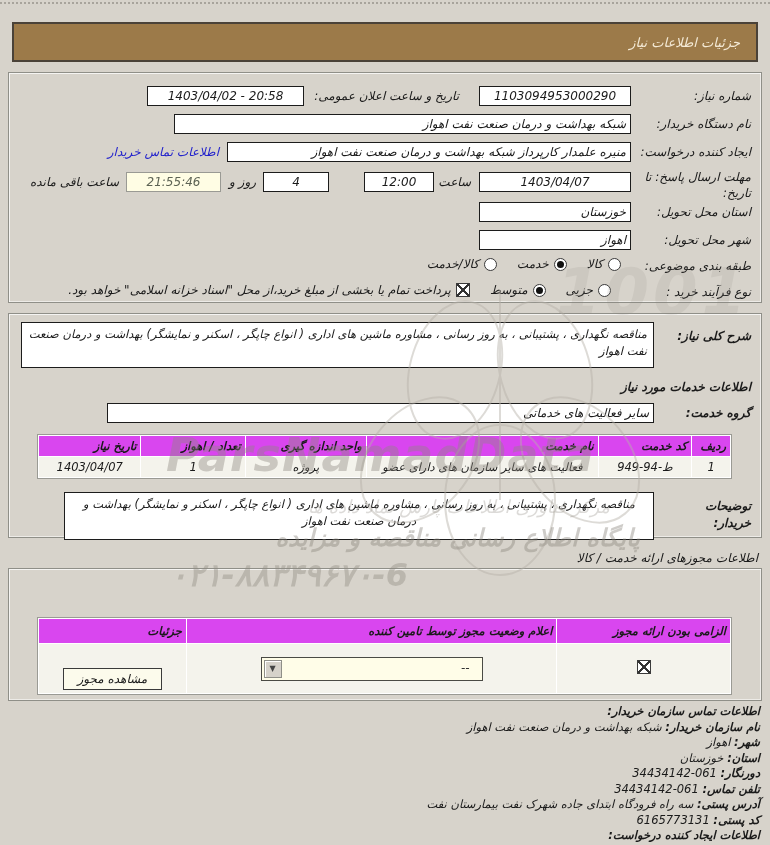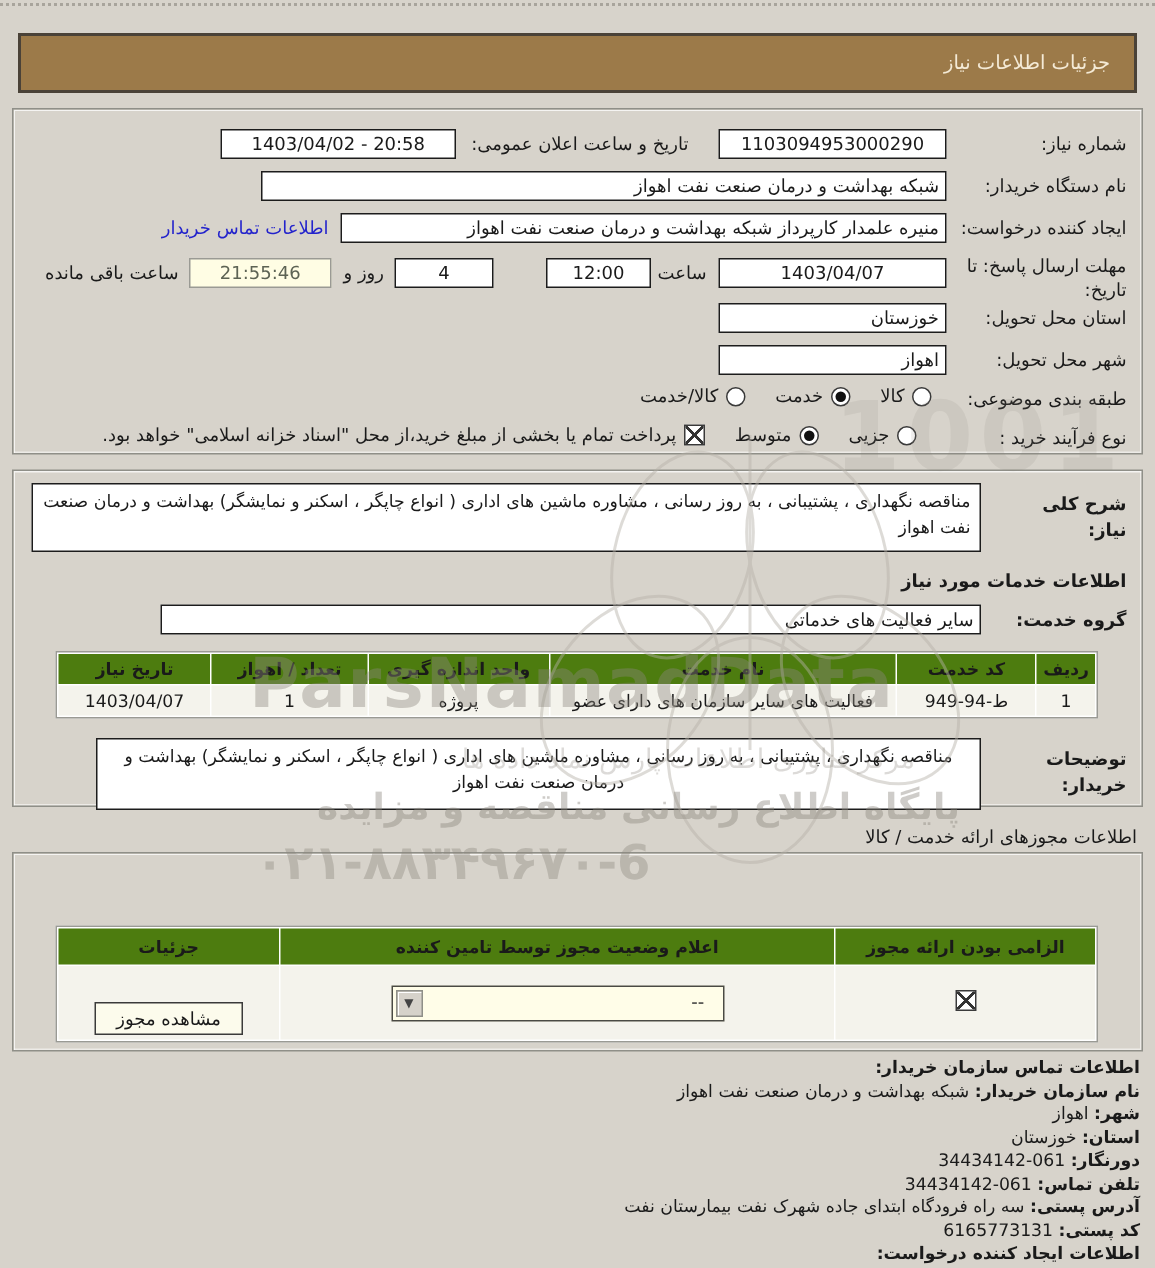--- a/index.html
+++ b/index.html
@@ -1,17 +1,17 @@
 <!DOCTYPE html>
 <html lang="fa" dir="rtl"><head>
 <meta charset="utf-8">
 <style>
   * { margin:0; padding:0; box-sizing:border-box; }
   body { background:#d7d3cb; font-family:"DejaVu Sans", "Liberation Sans", sans-serif; }
-  #screen { position:relative; width:770px; height:845px; background:#d7d3cb; overflow:hidden; direction:rtl; font-size:12px; color:#1a1a1a; }
+  #screen { position:relative; width:770px; height:845px; background:#d7d3cb; overflow:hidden; direction:rtl; font-size:12px; color:#1a1a1a;font-style:italic; }
   .abs { position:absolute; }
   .dotline { top:2px; left:0; width:770px; border-top:2px dotted #a8a49c; }
 
   .titlebar { top:22px; left:12px; width:746px; height:40px; background:#9c7a49; border:2px solid #4a4238; color:#f4ead6; font-size:13px; display:flex; align-items:center; padding:0 16px; }
 
   .panel { background:transparent; border:1px solid #8f8f88; box-shadow:inset 1px 1px 0 rgba(255,255,255,.75), inset -1px -1px 0 rgba(255,255,255,.55); }
   #panel1 { top:72px; left:8px; width:754px; height:231px; }
   #panel2 { top:313px; left:8px; width:754px; height:225px; }
   #panel3 { top:568px; left:8px; width:754px; height:133px; }
 
@@ -26,21 +26,21 @@
   .radio { display:inline-block; width:13px; height:13px; border:1px solid #3a3a3a; border-radius:50%; background:#fff; position:relative; flex:0 0 auto; }
   .radio.on::after { content:""; position:absolute; inset:2px; background:#111; border-radius:50%; }
   .checkbox { display:inline-block; width:14px; height:14px; border:1px solid #3a3a3a; background:#fff; flex:0 0 auto; }
   .checkbox.on { background:
       linear-gradient(45deg, transparent 43%, #333 45%, #333 55%, transparent 57%),
       linear-gradient(-45deg, transparent 43%, #333 45%, #333 55%, transparent 57%), #fff; }
   .optrow { position:absolute; display:flex; align-items:center; }
   .optrow .opair { display:flex; align-items:center; gap:5px; margin-left:20px; }
 
   .tbl { position:absolute; border-collapse:separate; border-spacing:1px; background:#fff; border:1px solid #9a9a94; }
-  .tbl th { background:#4d7c0f; font-weight:bold; font-size:11.5px; text-align:center; padding:3px 4px; }
+  .tbl th { background:#d946ef; font-weight:bold; font-size:11.5px; text-align:right; padding:3px 4px; }
   .tbl td { background:#f4f3ec; text-align:center; font-size:11.5px; padding:3px 4px; }
 
   .textbox { position:absolute; background:#fff; border:1px solid #1c1c1c; font-size:11.5px; line-height:17px; padding:3px 6px; overflow:hidden; }
 
   .combo { position:relative; width:222px; height:24px; background:#fffde8; border:1px solid #4a4a44; display:inline-block; vertical-align:middle; }
   .combo .val { position:absolute; right:12px; top:3px; font-size:12px; color:#333; }
   .combo .arrow { position:absolute; left:2px; top:2px; width:18px; height:18px; background:#d6d2ca; border:1px solid #8f8f88; box-shadow:inset 1px 1px 0 #fff; font-size:8px; color:#444; display:flex; align-items:center; justify-content:center; }
   .btn { display:inline-block; background:#fcfbec; border:1px solid #3a3a3a; padding:3px 14px; font-size:12px; text-align:center;margin-top:21px; }
 
   .contact { position:absolute; right:10px; top:704px; line-height:15.5px; font-size:11.5px; }

